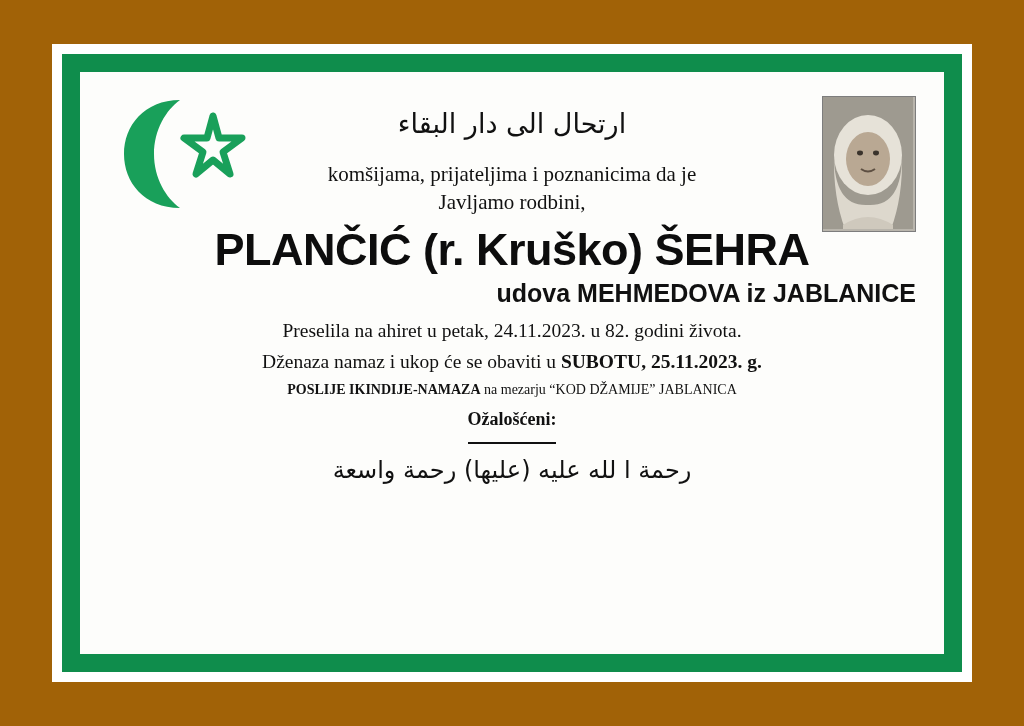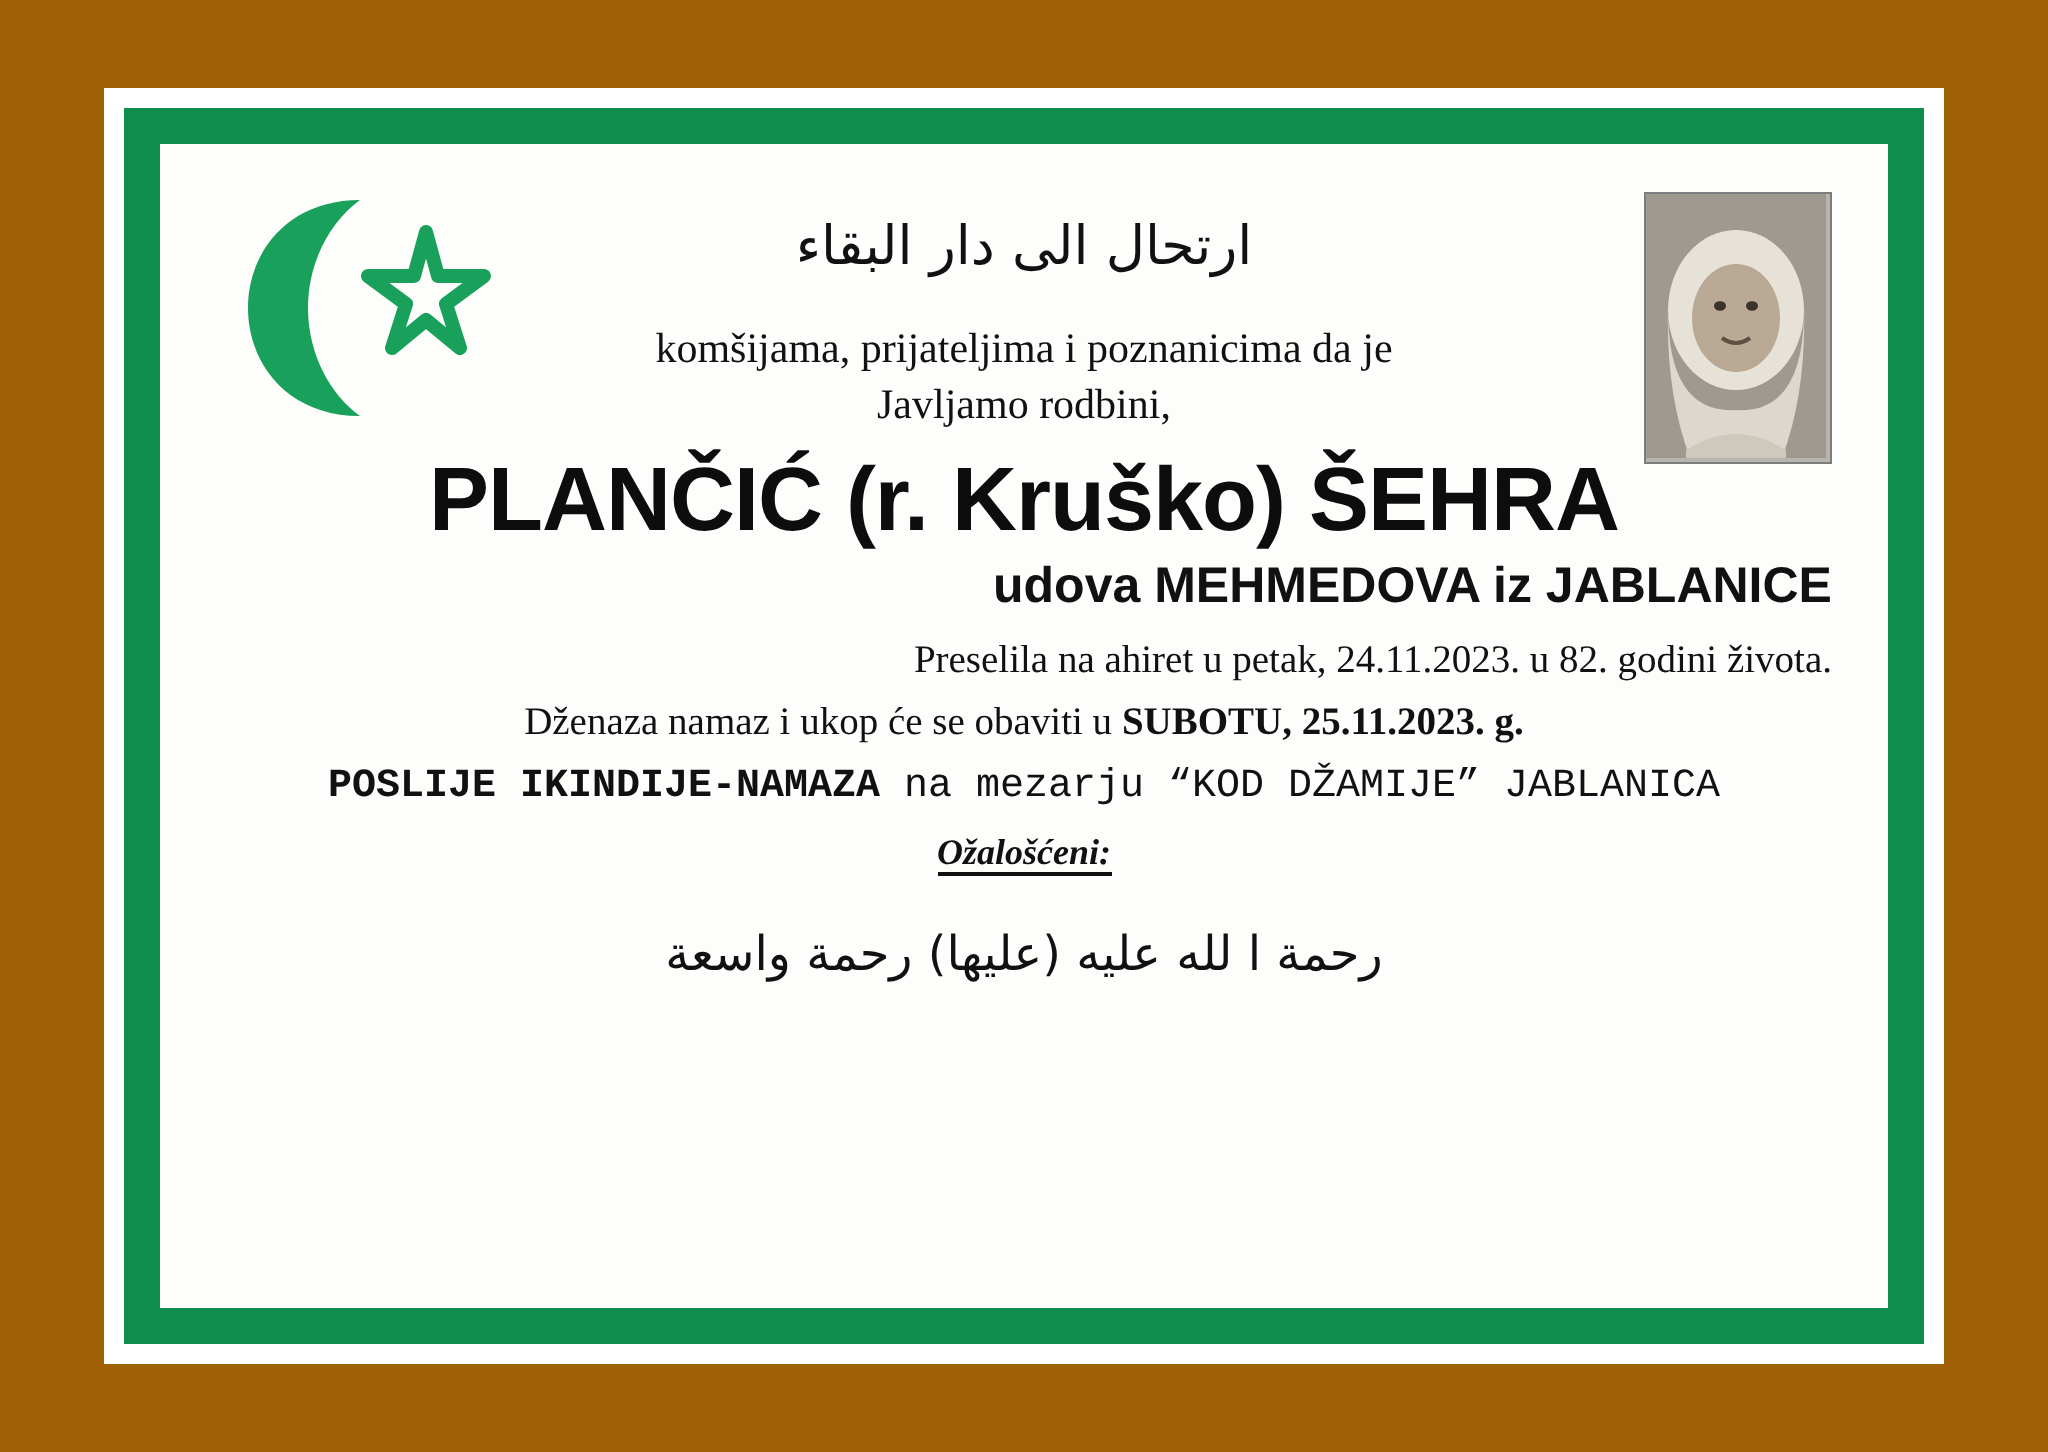--- a/index.html
+++ b/index.html
@@ -113,53 +113,51 @@
   .name-sub {
     text-align: right;
     font-family: "Liberation Sans", sans-serif;
     font-weight: bold;
     font-size: 25px;
     color: #111;
     margin-top: 6px;
   }
 
   .line-reg {
-    text-align: right;
+    text-align: center;
     font-size: 19.5px;
     color: #111;
     margin-top: 12px;
   }
 
   .line-funeral {
     text-align: center;
     font-size: 19.5px;
     color: #111;
     margin-top: 9px;
   }
 
   .line-place {
     text-align: center;
-    font-size: 20px;
+    font-size: 14px;
     color: #111;
     margin-top: 9px;
-    font-family: Liberation Mono, monospace;
   }
   .line-place .bold { font-weight: bold; }
 
   .bereaved-label {
     text-align: center;
     font-weight: bold;
     font-size: 18px;
     color: #111;
     margin-top: 11px;
   }
   .bereaved-label span {
     border-bottom: 2px solid #111;
-    padding-bottom: 0;
-    font-style: italic;
+    padding-bottom: 13px;
   }
 
   .family {
     text-align: center;
     font-style: italic;
     font-size: 18.5px;
     color: #111;
     line-height: 1.34;
     margin-top: 6px;
   }

